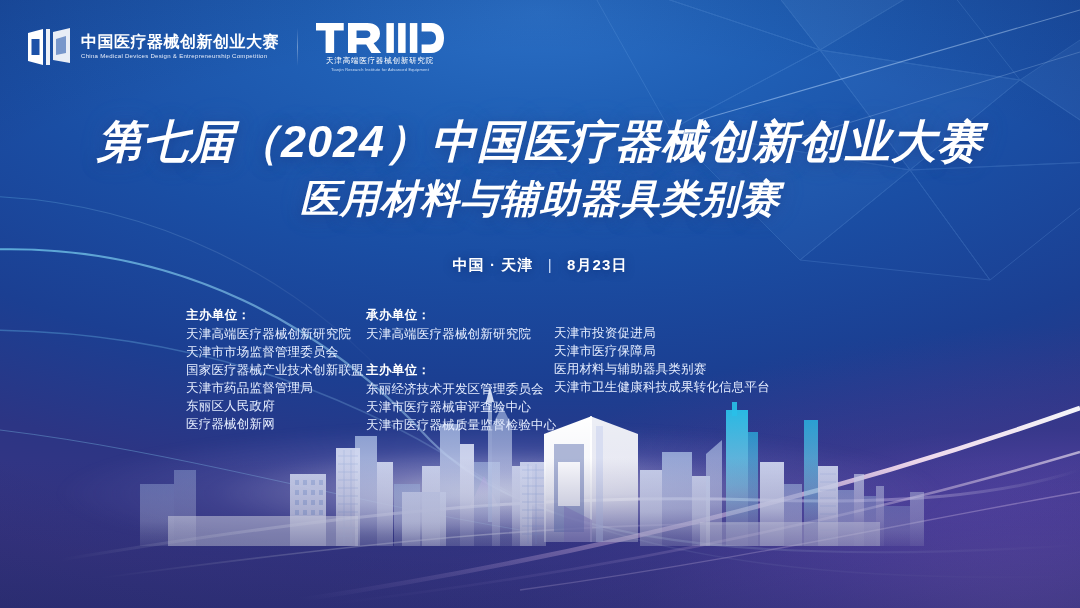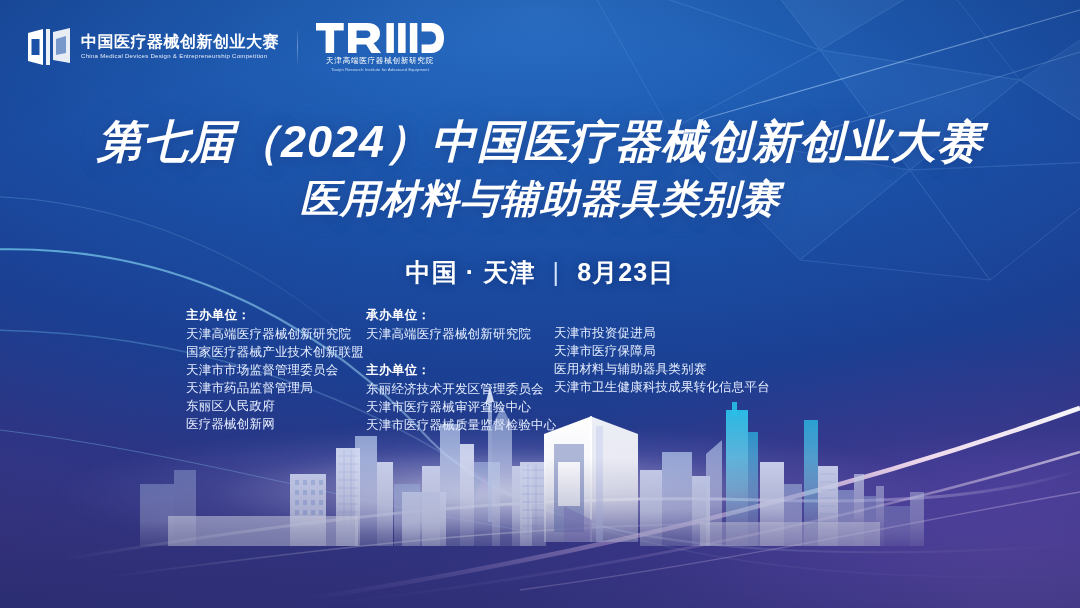--- a/index.html
+++ b/index.html
@@ -100,21 +100,21 @@
     text-shadow: 0 2px 14px rgba(12,40,110,.55), 0 0 26px rgba(120,170,255,.22);
     white-space: nowrap;
   }
   .title-1 { font-size: 45px; }
   .title-2 { font-size: 39px; margin-top: 8px; }
 
   .meta-line {
     position: absolute; left: 0; right: 0; top: 256px;
     text-align: center;
     color: #ffffff;
-    font-size: 25px;
+    font-size: 15px;
     font-weight: 700;
     letter-spacing: 1.1px;
     text-shadow: 0 1px 8px rgba(10,35,100,.5);
   }
   .meta-sep {
     display: inline-block;
     margin: 0 9px;
     color: #cfe0fb;
     font-weight: 400;
   }
@@ -411,22 +411,22 @@
     <span>中国 · 天津</span>
     <span class="meta-sep">|</span>
     <span>8月23日</span>
   </div>
 
   <div class="orgs">
 
     <div class="org-col col-1">
       <div class="org-head">主办单位：</div>
       <div class="org-item">天津高端医疗器械创新研究院</div>
+      <div class="org-item">天津市市场监督管理委员会</div>
       <div class="org-item">国家医疗器械产业技术创新联盟</div>
-      <div class="org-item">天津市市场监督管理委员会</div>
       <div class="org-item">天津市药品监督管理局</div>
       <div class="org-item">东丽区人民政府</div>
       <div class="org-item">医疗器械创新网</div>
     </div>
 
     <div class="org-col col-2">
       <div class="org-head">承办单位：</div>
       <div class="org-item">天津高端医疗器械创新研究院</div>
       <div class="org-gap"></div>
       <div class="org-head">主办单位：</div>

